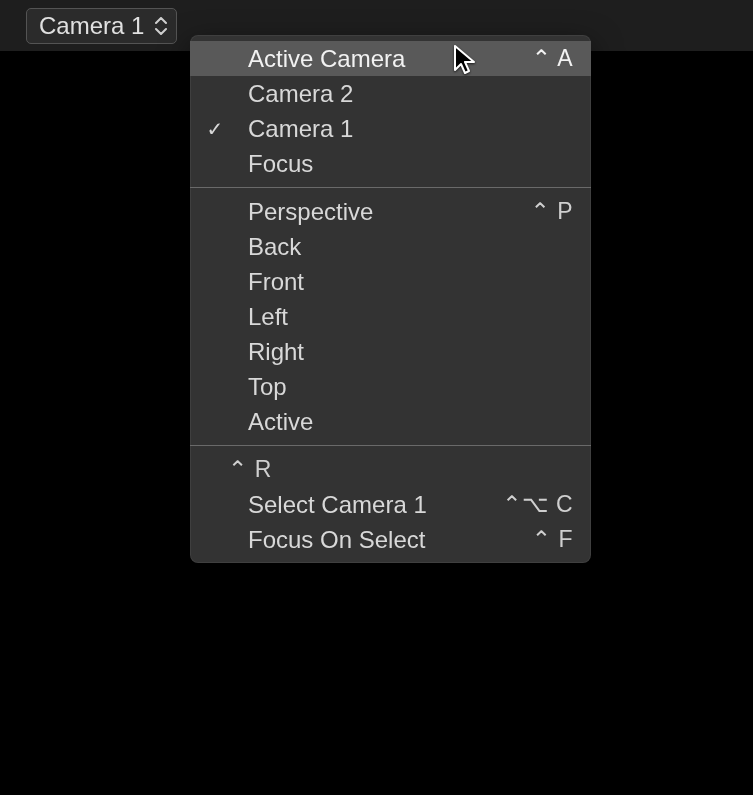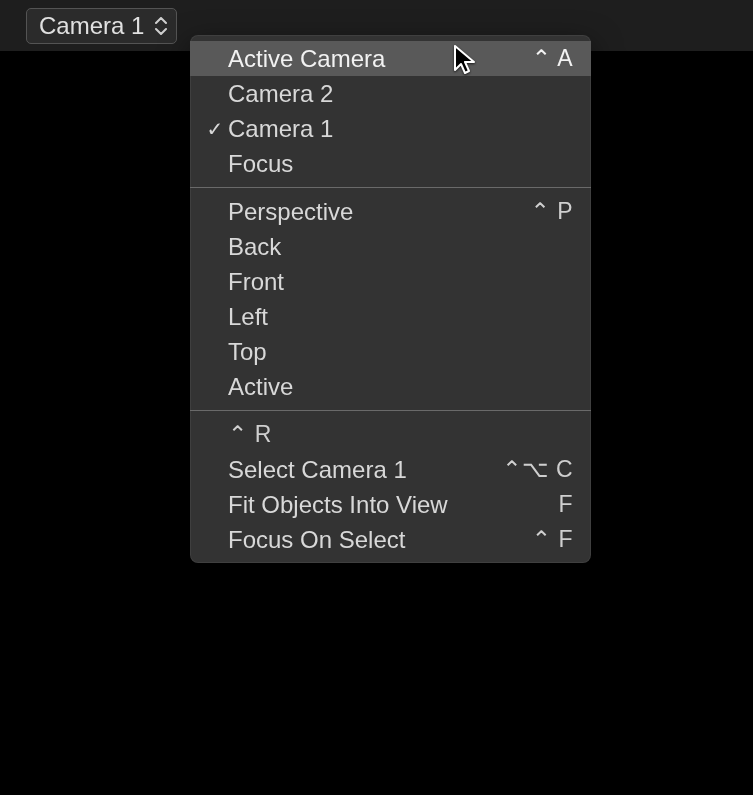--- a/index.html
+++ b/index.html
@@ -77,20 +77,21 @@
     .menu-item .check-col {
       width: 26px;
       flex: 0 0 26px;
       display: flex;
       justify-content: center;
       font-size: 20px;
     }
     .menu-item .label {
       flex: 1 1 auto;
       white-space: nowrap;
+      margin-left: 20px;
     }
     .menu-item .shortcut {
       flex: 0 0 auto;
       color: #cfcfcf;
       font-size: 23px;
       letter-spacing: 0.5px;
       white-space: nowrap;
       text-align: right;
     }
     .menu-item.highlight .shortcut {
@@ -168,44 +169,44 @@
     <span class="label">Front</span>
     <span class="shortcut"></span>
   </div>
   <div class="menu-item">
     <span class="check-col"></span>
     <span class="label">Left</span>
     <span class="shortcut"></span>
   </div>
   <div class="menu-item">
     <span class="check-col"></span>
+    <span class="label">Right</span>
+    <span class="shortcut"></span>
+  </div>
+  <div class="menu-item">
+    <span class="check-col"></span>
     <span class="label">Top</span>
     <span class="shortcut"></span>
   </div>
   <div class="menu-item">
     <span class="check-col"></span>
     <span class="label">Active</span>
     <span class="shortcut"></span>
   </div>
 
   <div class="menu-sep"></div>
 
   <div class="menu-item">
     <span class="check-col"></span>
     <span class="shortcut">⌃ R</span>
   </div>
   <div class="menu-item">
     <span class="check-col"></span>
     <span class="label">Select Camera 1</span>
     <span class="shortcut">⌃⌥ C</span>
-  </div>
-  <div class="menu-item">
-    <span class="check-col"></span>
-    <span class="label">Fit Objects Into View</span>
-    <span class="shortcut">F</span>
   </div>
   <div class="menu-item">
     <span class="check-col"></span>
     <span class="label">Focus On Select</span>
     <span class="shortcut">⌃ F</span>
   </div>
 
 </div>
 
 <div class="cursor">

